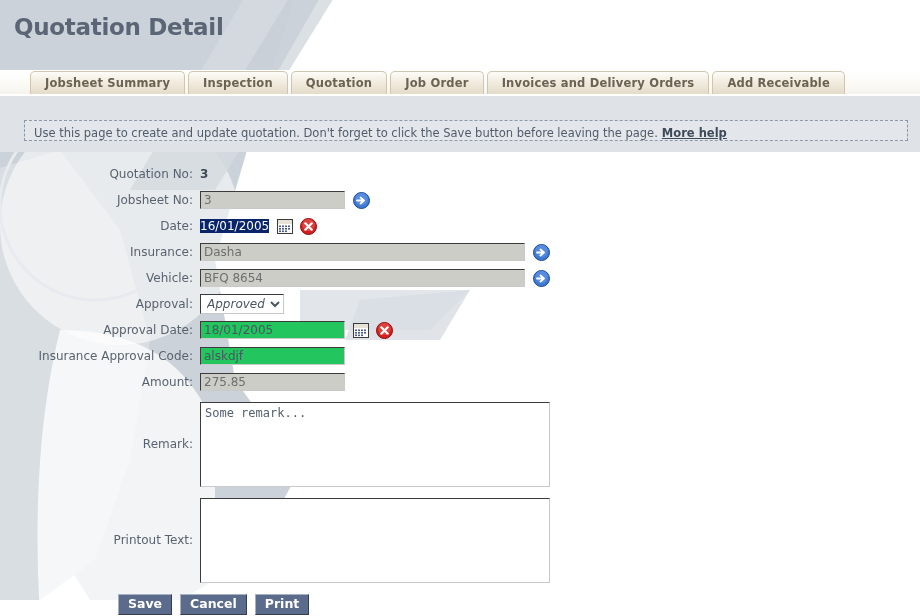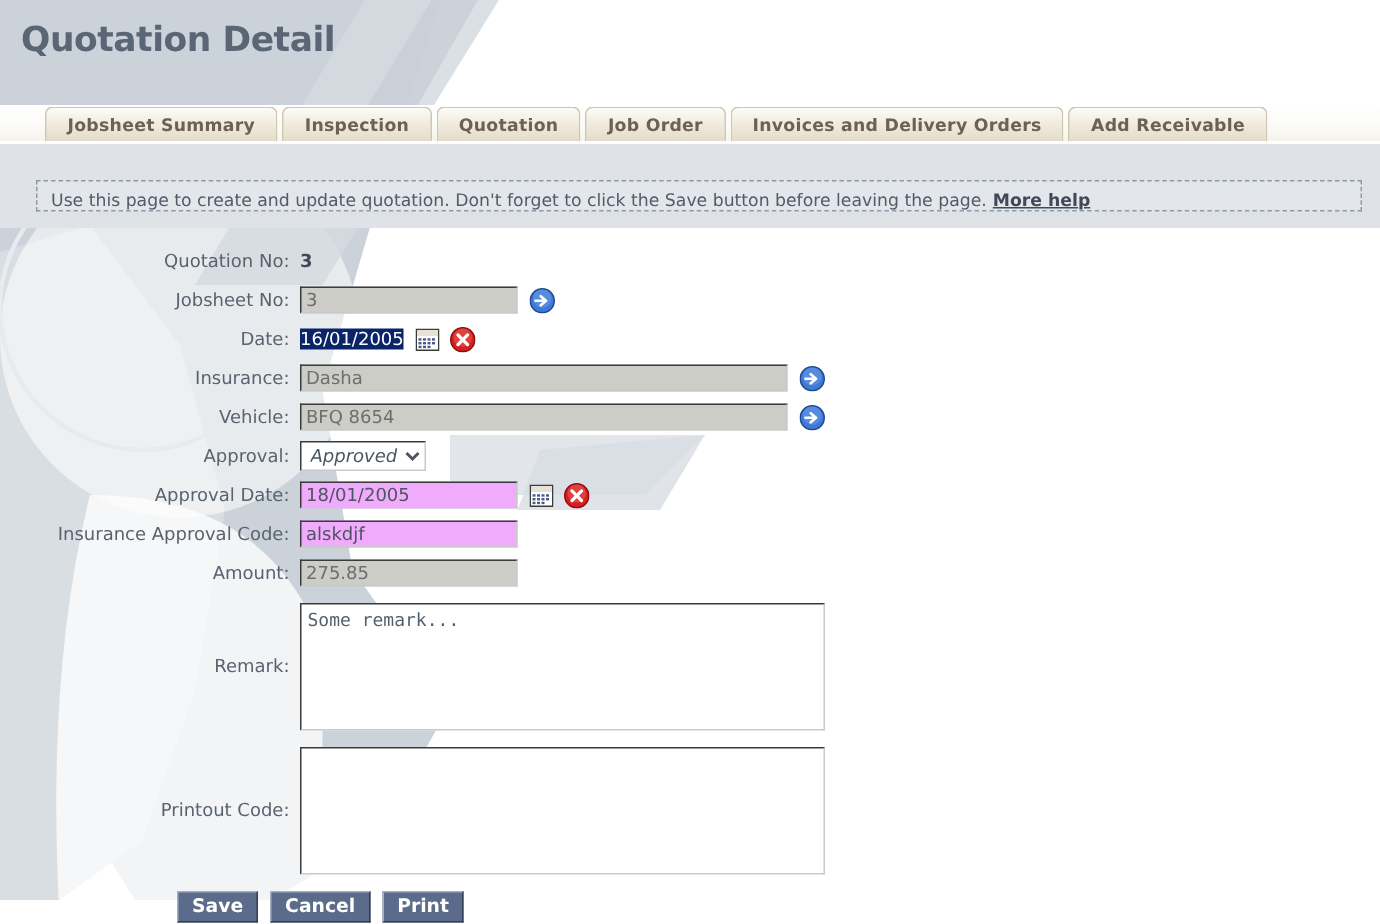--- a/index.html
+++ b/index.html
@@ -157,21 +157,21 @@
 
   input.txt {
     height: 18px;
     box-sizing: border-box;
     font-family: "DejaVu Sans", "Liberation Sans", sans-serif;
     font-size: 12px;
     color: #4c5561;
     padding: 0 3px;
     border: 1px solid;
     border-color: #3b3b3b #c9c9c9 #c9c9c9 #3b3b3b;
-    background: #f0abfc;
+    background: #22c55e;
     outline: none;
   }
   input.txt.disabled {
     background: #cdcdc7;
     color: #6e6e6e;
   }
   .sel-text {
     background: #0a246a;
     color: #ffffff;
   }
@@ -448,21 +448,21 @@
     </div>
 
     <div class="frow" style="height:92px;align-items:center;margin-top:4px;">
       <div class="flabel">Remark:</div>
       <div class="fctl">
         <textarea class="ta ta-remark" style="">Some remark...</textarea>
       </div>
     </div>
 
     <div class="frow" style="height:92px;align-items:center;margin-top:4px;">
-      <div class="flabel">Printout Code:</div>
+      <div class="flabel">Printout Text:</div>
       <div class="fctl">
         <textarea class="ta ta-printout" style=""></textarea>
       </div>
     </div>
 
     <div id="buttons">
       <button class="btn">Save</button>
       <button class="btn">Cancel</button>
       <button class="btn">Print</button>
     </div>

